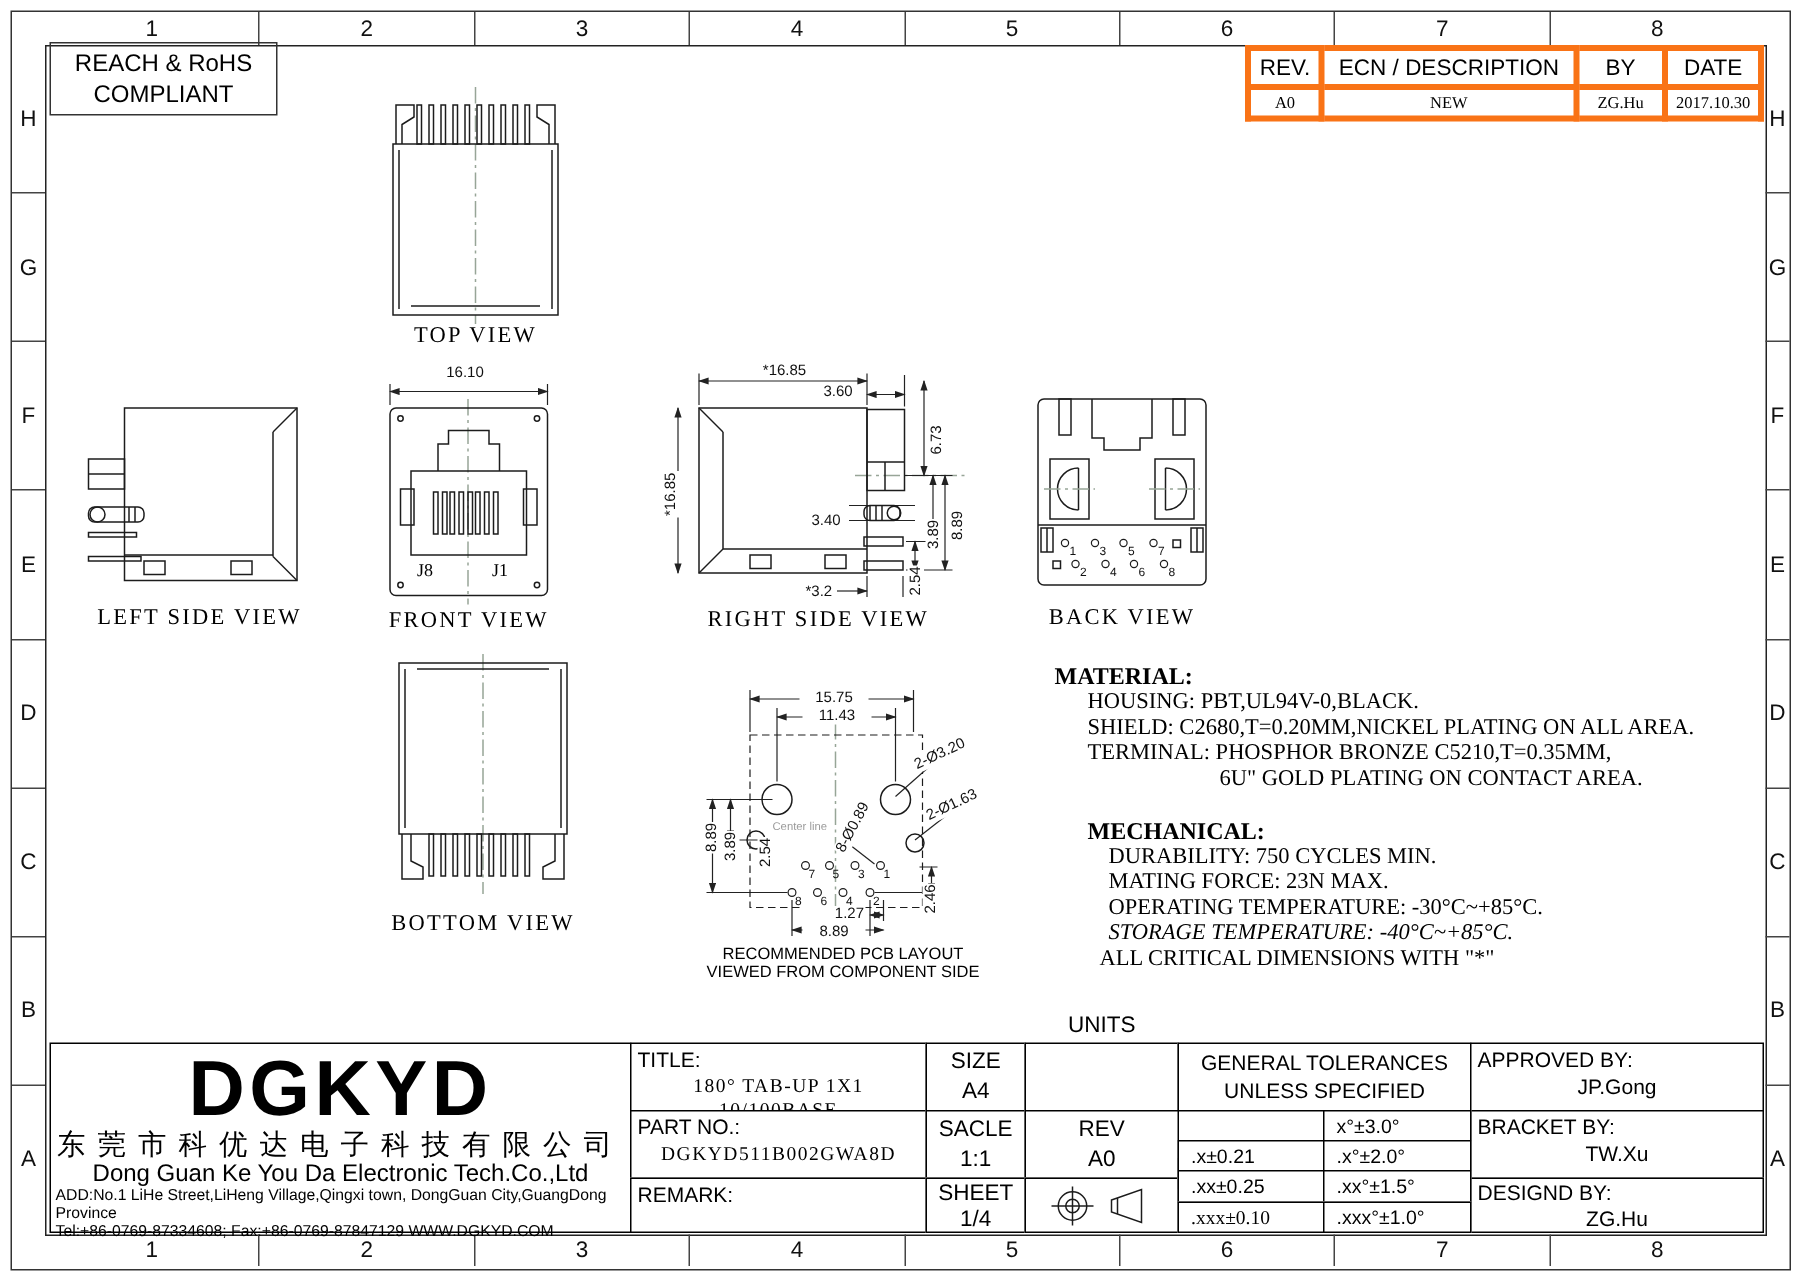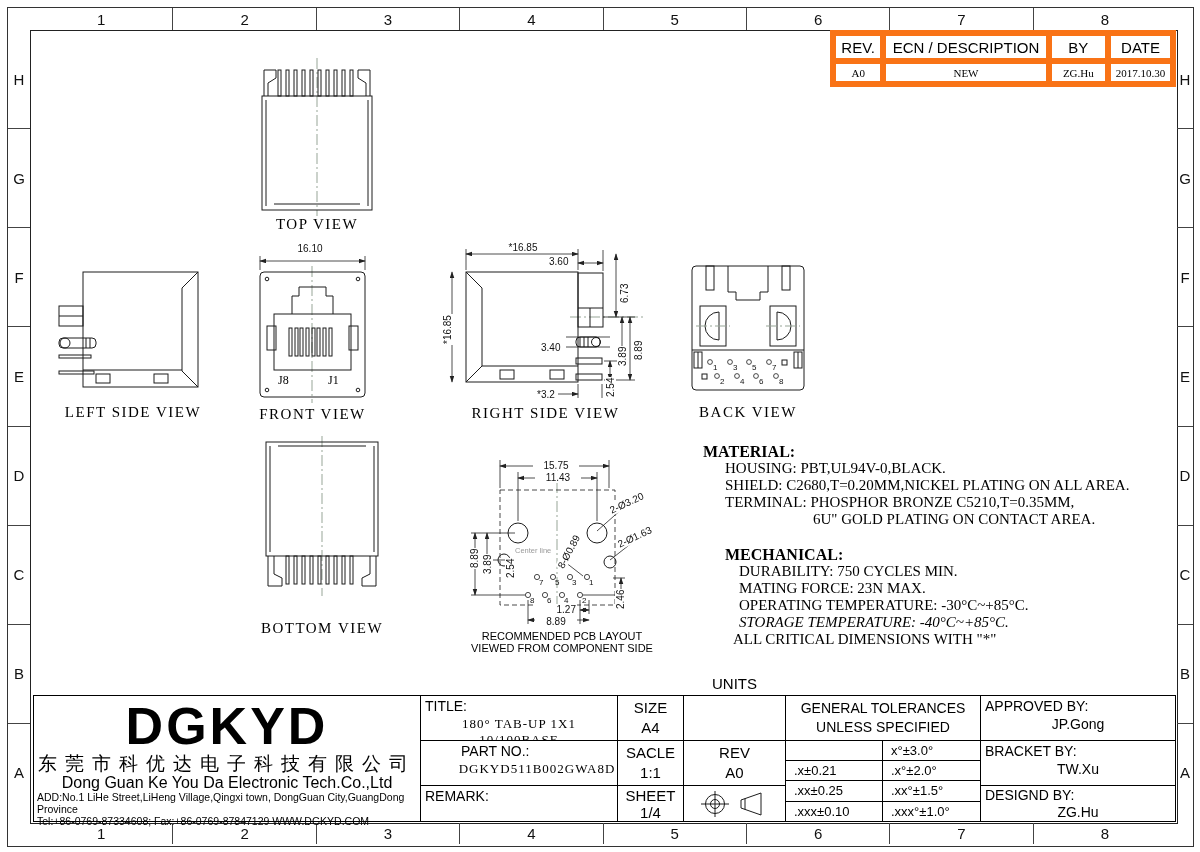--- a/index.html
+++ b/index.html
@@ -26,21 +26,21 @@
   .notes{position:absolute;font:15px "Liberation Serif",serif;color:#000;line-height:17px;white-space:nowrap;}
   .notes .hd{font-weight:bold;font-size:16px;}
   .notes .bl{padding-left:22px;}
   .notes .bl2{padding-left:110px;}
   .cell{position:absolute;border:1px solid #000;box-sizing:border-box;background:#fff;}
   .cellhead{font:14px "Liberation Sans",sans-serif;padding:2px 4px;}
   .cellval-serif{font:13px "Liberation Serif",serif;letter-spacing:1px;text-align:center;}
   .cc{display:flex;flex-direction:column;align-items:center;justify-content:center;font:15px "Liberation Sans",sans-serif;line-height:20px;}
   .tolrow{font:13px "Liberation Sans",sans-serif;padding:2px 8px;}
   #rev-table{left:830px;top:30px;width:346px;border-collapse:collapse;position:absolute;background:#fff;}
-  #rev-table td{border:6px solid #f97316;text-align:center;}
+  #rev-table td{border:4px solid #f97316;text-align:center;}
   .revhdr{font:15px "Liberation Sans",sans-serif;height:20px;}
   .revdat{font:11px "Liberation Serif",serif;height:15px;}
 </style>
 </head>
 <body>
 
 <div id="sheet">
 
   <svg width="0" height="0" style="position:absolute">
     <defs>
@@ -90,20 +90,24 @@
     <div class="zone-cell">H</div>
     <div class="zone-cell">G</div>
     <div class="zone-cell">F</div>
     <div class="zone-cell">E</div>
     <div class="zone-cell">D</div>
     <div class="zone-cell">C</div>
     <div class="zone-cell">B</div>
     <div class="zone-cell">A</div>
   </div>
 
+  <div class="abs" style="left:33px;top:28px;width:150px;height:47px;border:1px solid #333;display:flex;flex-direction:column;align-items:center;justify-content:center;font:16px 'Liberation Sans',sans-serif;line-height:21px;">
+    <span>REACH &amp; RoHS</span>
+    <span>COMPLIANT</span>
+  </div>
 
   <table id="rev-table">
     <tbody>
         <tr>
       <td class="revhdr" style="width:46px;">REV.</td>
       <td class="revhdr" style="width:180px;">ECN / DESCRIPTION</td>
       <td class="revhdr" style="width:60px;">BY</td>
       <td class="revhdr" style="width:60px;">DATE</td>
     </tr>
     <tr>
@@ -313,21 +317,21 @@
           <rect x="38" y="120" width="3" height="28"></rect>
         <rect x="46" y="120" width="3" height="28"></rect>
           <rect x="54" y="120" width="3" height="28"></rect>
         <rect x="62" y="120" width="3" height="28"></rect>
           <rect x="70" y="120" width="3" height="28"></rect>
         <rect x="78" y="120" width="3" height="28"></rect>
           <rect x="86" y="120" width="3" height="28"></rect>
         <rect x="94" y="120" width="3" height="28"></rect>
       </g>
     </svg>
-    <div class="viewlabel" style="top:184px;">BOTTOM VIEW</div>
+    <div class="viewlabel" style="top:172px;">BOTTOM VIEW</div>
   </div>
 
   <div class="abs" style="left:453px;top:448px;width:218px;height:210px;">
     <svg width="218" height="180">
       <line class="cl" x1="104" y1="34" x2="104" y2="162"></line>
       <g class="dimln">
         <line x1="47" y1="12" x2="47" y2="40"></line>
         <line x1="156" y1="12" x2="156" y2="40"></line>
         <line x1="47" y1="18" x2="156" y2="18" marker-start="url(#arrs)" marker-end="url(#arr)"></line>
         <line x1="65" y1="24" x2="65" y2="73"></line>
@@ -436,21 +440,21 @@
     </div>
     <div class="cell cc" style="left:785px;top:695px;width:196px;height:46px;font-size:14px;line-height:19px;">
       <span>GENERAL TOLERANCES</span>
       <span>UNLESS SPECIFIED</span>
     </div>
     <div class="cell" style="left:980px;top:695px;width:196px;height:46px;">
       <div class="cellhead">APPROVED BY:</div>
       <div class="ctr" style="font:14px 'Liberation Sans',sans-serif;">JP.Gong</div>
     </div>
 
-    <div class="cell" style="left:420px;top:740px;width:198px;height:46px;padding-left:36px;">
+    <div class="cell" style="left:420px;top:740px;width:198px;height:46px;">
       <div class="cellhead">PART NO.:</div>
       <div class="cellval-serif">DGKYD511B002GWA8D</div>
     </div>
     <div class="cell cc" style="left:617px;top:740px;width:67px;height:46px;">
       <span>SACLE</span>
       <span>1:1</span>
     </div>
     <div class="cell cc" style="left:683px;top:740px;width:103px;height:46px;">
       <span>REV</span>
       <span>A0</span>
@@ -483,17 +487,17 @@
       <div class="cellhead" style="padding:1px 4px;">DESIGND BY:</div>
       <div class="ctr" style="font:14px 'Liberation Sans',sans-serif;">ZG.Hu</div>
     </div>
 
     <div class="cell tolrow" style="left:785px;top:772px;width:98px;height:21px;">x±0.35</div>
     <div class="cell tolrow" style="left:882px;top:740px;width:99px;height:21px;">x°±3.0°</div>
     <div class="cell tolrow" style="left:785px;top:760px;width:98px;height:21px;">.x±0.21</div>
     <div class="cell tolrow" style="left:882px;top:760px;width:99px;height:21px;">.x°±2.0°</div>
     <div class="cell tolrow" style="left:785px;top:780px;width:98px;height:22px;">.xx±0.25</div>
     <div class="cell tolrow" style="left:882px;top:780px;width:99px;height:22px;">.xx°±1.5°</div>
-    <div class="cell tolrow" style="left:785px;top:801px;width:98px;height:21px;">.xxx±0.10</div>
+    <div class="cell tolrow" style="left:785px;top:801px;width:98px;height:21px;font-family:Liberation Serif, serif;">.xxx±0.10</div>
     <div class="cell tolrow" style="left:882px;top:801px;width:99px;height:21px;">.xxx°±1.0°</div>
   </div>
 
 </div>
 
 </body></html>

